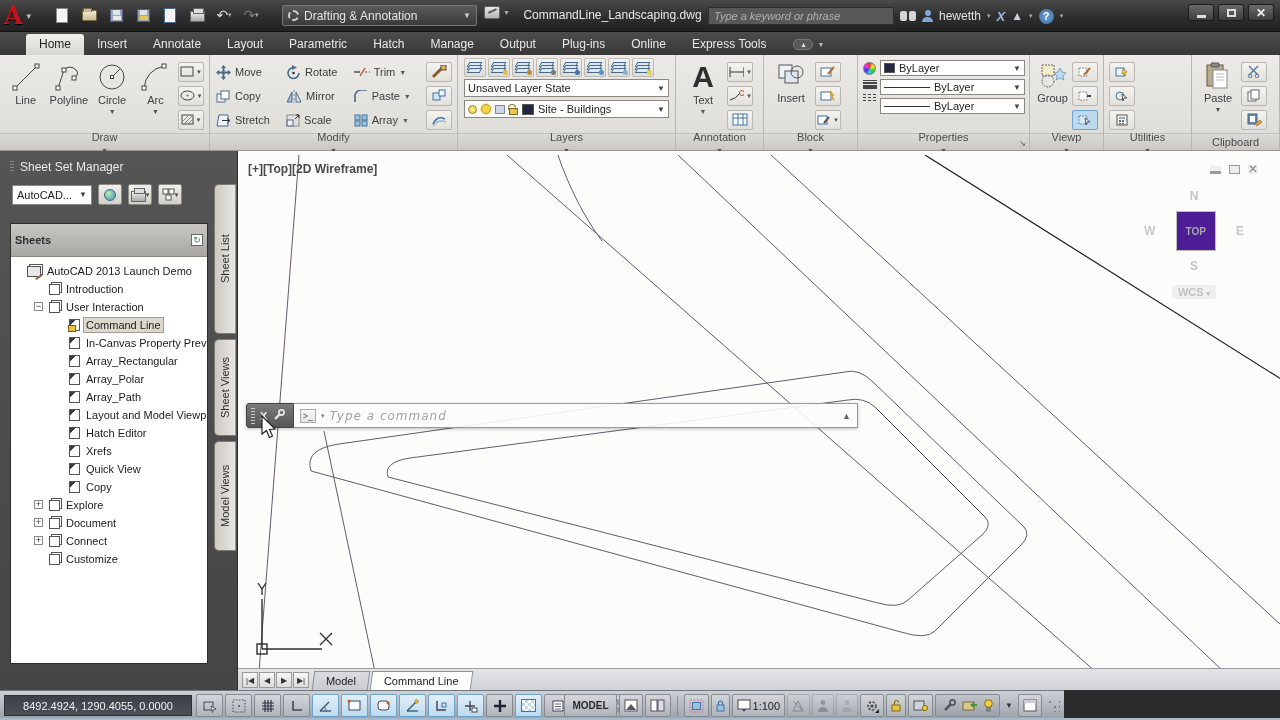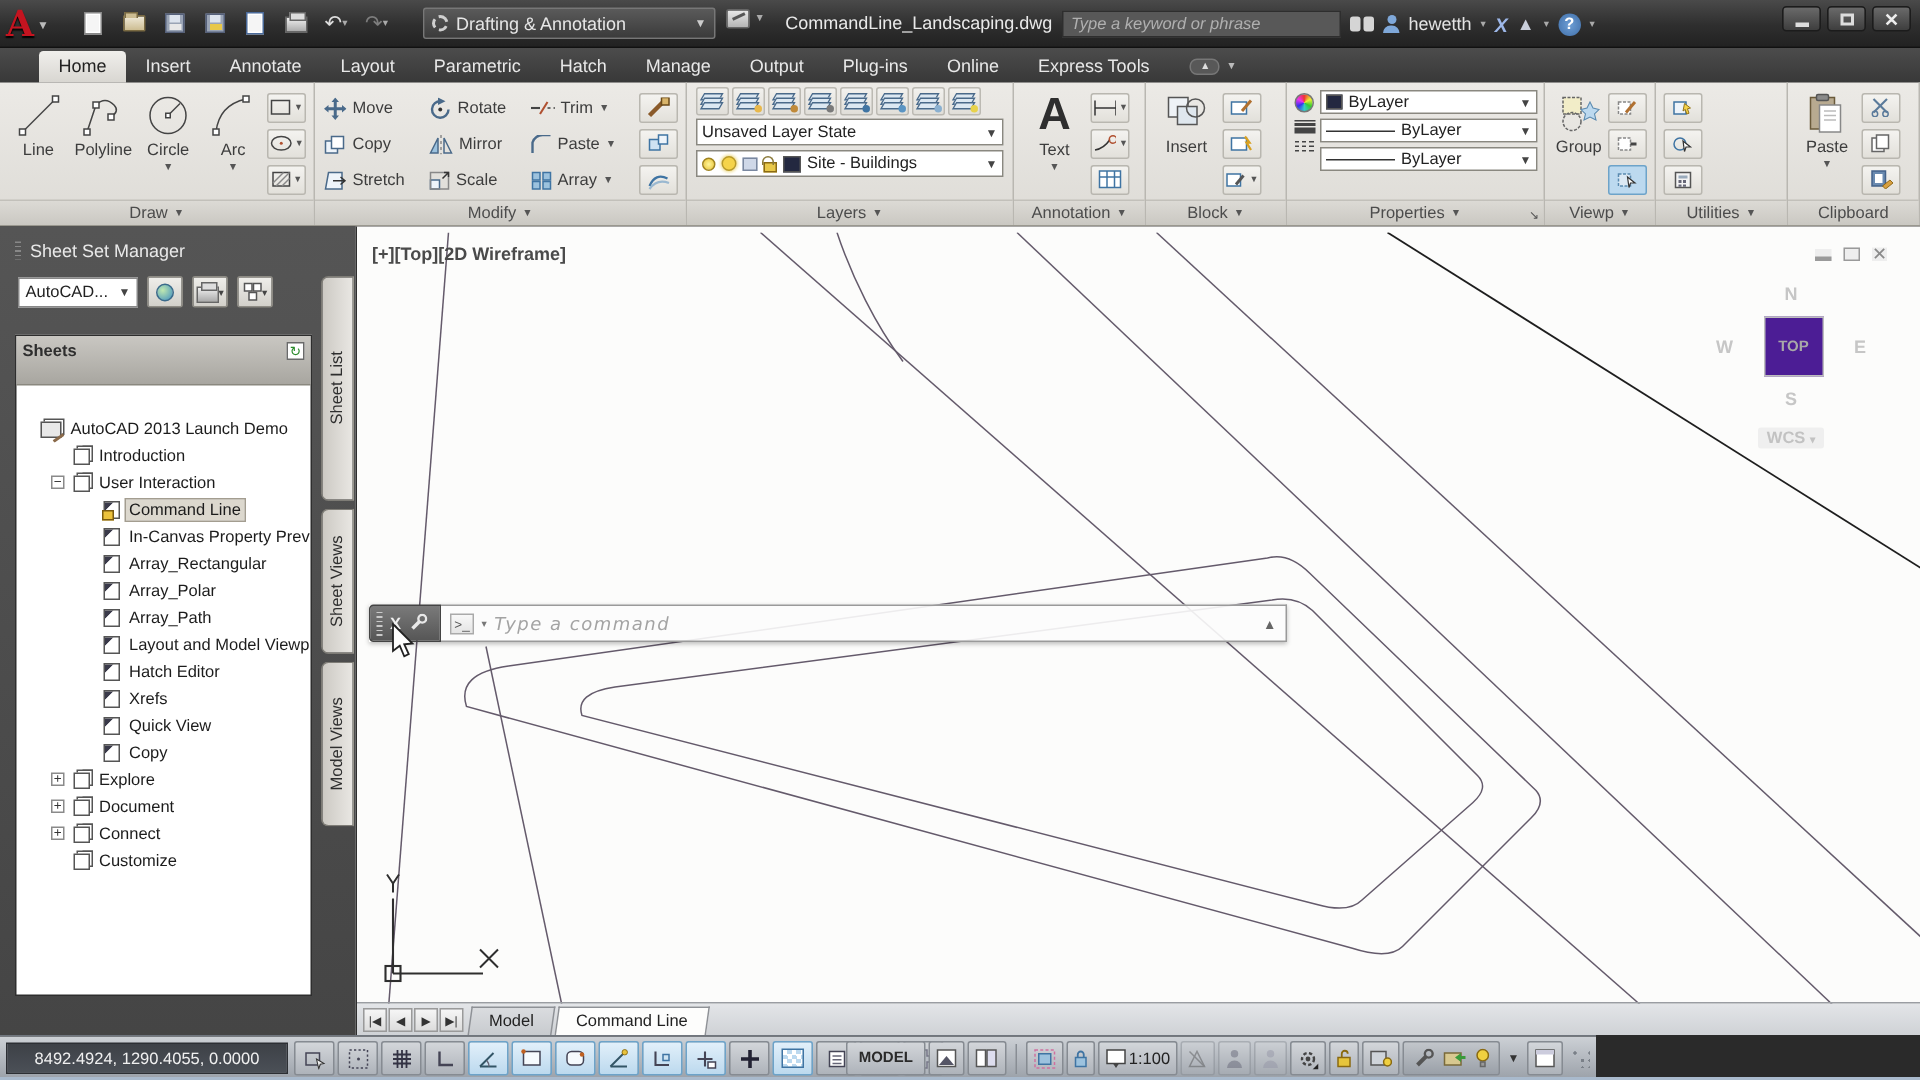--- a/index.html
+++ b/index.html
@@ -58,21 +58,21 @@
   .rtab { padding:3px 13px 4px; font-size:12px; color:#e8e8e8; cursor:default; }
   .rtab.active { background:linear-gradient(#f0efec,#d8d6d1); color:#222; border-radius:3px 3px 0 0; }
   #ribbon-min { display:flex; align-items:center; gap:4px; margin:0 0 5px 14px; }
   #ribbon-min .pill { width:20px; height:11px; background:#585858; border:1px solid #777; border-radius:5px; color:#ddd; font-size:7px; text-align:center; line-height:10px; }
   #ribbon-min .caret { color:#bbb; font-size:7px; }
 
   
   #ribbon { position:absolute; left:0; top:55px; width:1280px; height:96px; background:linear-gradient(#eceae6,#dddbd6); border-bottom:1px solid #9a988f; display:flex; }
   .panel { border-right:1px solid #b9b7b1; display:flex; flex-direction:column; }
   .panel-body { flex:1; display:flex; padding:3px 4px 0; }
-  .panel-label { height:17px; background:linear-gradient(#dcdad5,#cac8c2); border-top:1px solid #c2c0ba; font-size:11px; color:#4c4c4c; display:flex; align-items:center; justify-content:center; gap:4px; }
+  .panel-label { height:17px; background:linear-gradient(#dcdad5,#cac8c2); border-top:1px solid #c2c0ba; font-size:11px; color:#4c4c4c; display:flex; align-items:center; justify-content:center; gap:4px;flex-direction:column; }
   .panel-label .caret { font-size:7px; color:#555; }
   .bigtool { display:flex; flex-direction:column; align-items:center; justify-content:flex-start; padding-top:4px; width:46px; gap:2px; }
   .bigtool .tlab { font-size:11px; color:#3d3d3d; }
   .bigtool .caret { font-size:7px; color:#555; }
   .minicol { display:flex; flex-direction:column; justify-content:space-around; padding:2px 1px; gap:1px; }
   .minibtn { width:26px; height:20px; border:1px solid #b9b7b0; border-radius:2px; background:linear-gradient(#f4f3f0,#e2e0da); display:flex; align-items:center; justify-content:center; gap:2px; }
   .minibtn .caret { font-size:6px; color:#555; }
   .mrow-grid { display:grid; grid-template-columns:auto auto auto; grid-auto-rows:24px; column-gap:4px; align-items:center; padding:2px 2px 0 2px; }
   .mtool { display:flex; align-items:center; gap:4px; font-size:11px; color:#3d3d3d; white-space:nowrap; }
   .mtool .caret { font-size:7px; color:#555; }
@@ -111,24 +111,24 @@
   
   #palette { position:absolute; left:0; top:0; width:237px; height:539px; background:linear-gradient(#555,#454545); }
   #pal-title { position:absolute; left:10px; top:9px; width:196px; color:#e9e9e9; font-size:12px; padding-left:10px; }
   #pal-title:before { content:""; position:absolute; left:0; top:1px; width:4px; height:12px; background:repeating-linear-gradient(#888 0 1px,transparent 1px 3px); }
   #pal-controls { position:absolute; left:12px; top:33px; display:flex; align-items:center; gap:6px; }
   #set-combo { width:80px; height:20px; background:#fff; border:1px solid #888; font-size:11px; color:#222; display:flex; align-items:center; padding:0 4px; }
   #set-combo .flex1 { flex:1; } 
   .palbtn { width:24px; height:21px; background:linear-gradient(#efeeea,#d2d0ca); border:1px solid #8d8b84; border-radius:2px; display:flex; align-items:center; justify-content:center; font-size:10px; }
   .orb { width:12px; height:12px; border-radius:50%; background:radial-gradient(circle at 35% 35%,#bfe8b0,#3f8fc0); border:1px solid #3a6a8a; }
   #sheets-box { position:absolute; left:10px; top:72px; width:198px; height:441px; background:#fff; border:1px solid #2e2e2e; }
-  #sheets-head { height:17px; background:linear-gradient(#c9c7c2,#a8a6a0); border-bottom:1px solid #8a887f; display:flex; align-items:flex-end; padding:16px 4px; }
+  #sheets-head { height:17px; background:linear-gradient(#c9c7c2,#a8a6a0); border-bottom:1px solid #8a887f; display:flex; align-items:center; padding:16px 4px; }
   #sheets-head .sh-label { flex:1; font-size:11px; font-weight:bold; color:#2e2e2e; }
   .refresh { width:12px; height:12px; background:#fff; border:1px solid #6a6a6a; color:#2a8a2a; font-size:9px; line-height:10px; text-align:center; }
-  #sheet-tree { padding-top:20px; }
+  #sheet-tree { padding-top:5px; }
   .trow { position:relative; height:18px; display:flex; align-items:center; gap:4px; font-size:11px; color:#1c1c1c; white-space:nowrap; overflow:hidden; }
   .trow.sel .tlabel { background:#dcd8ce; outline:1px solid #a39d90; }
   .expbox { position:absolute; width:9px; height:9px; border:1px solid #8a8a8a; background:#fff; font-size:9px; line-height:7px; text-align:center; color:#333; }
   .ti { flex:0 0 auto; }
   .ti-sheetset { width:14px; height:11px; background:#e8e8e8; border:1px solid #555; box-shadow:2px -2px 0 -1px #fff,2px -2px 0 0 #555; position:relative; }
   .ti-sheetset:before { content:""; position:absolute; right:-3px; bottom:-2px; width:8px; height:2px; background:#8a6a4a; transform:rotate(-35deg); }
   .ti-subset { width:11px; height:11px; background:#fff; border:1px solid #555; box-shadow:2px -2px 0 -1px #fff,2px -2px 0 0 #555, 4px -4px 0 -3px #fff,4px -4px 0 -2px #555; }
   .ti-sheet { width:11px; height:12px; background:linear-gradient(135deg,#3a3a4a 0 29%,#fff 30%); border:1px solid #555; position:relative; }
   .ti-sheet-lock { width:11px; height:12px; background:linear-gradient(135deg,#3a3a4a 0 29%,#fff 30%); border:1px solid #555; position:relative; }
   .ti-sheet-lock:after { content:""; position:absolute; left:-2px; bottom:-2px; width:6px; height:5px; background:#ecc23c; border:1px solid #7a5a10; }

